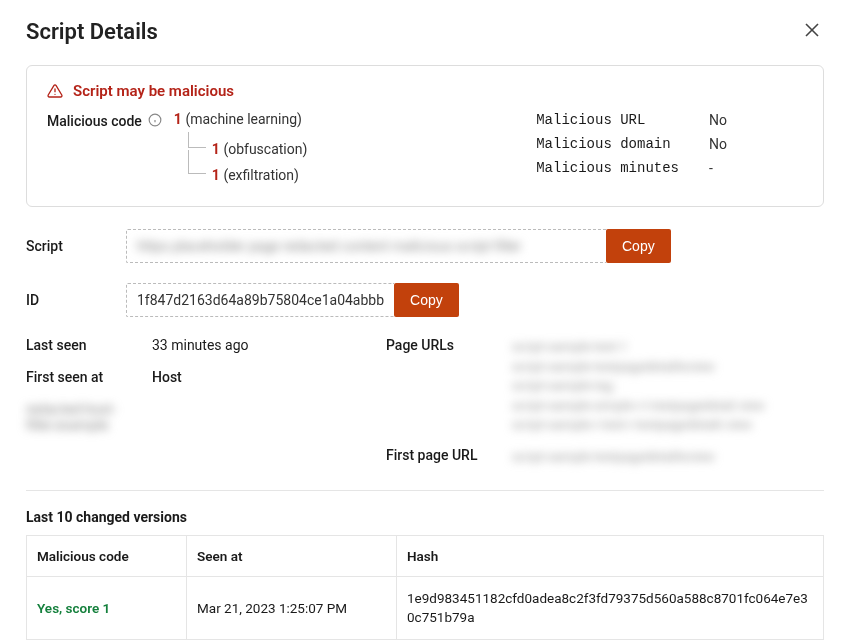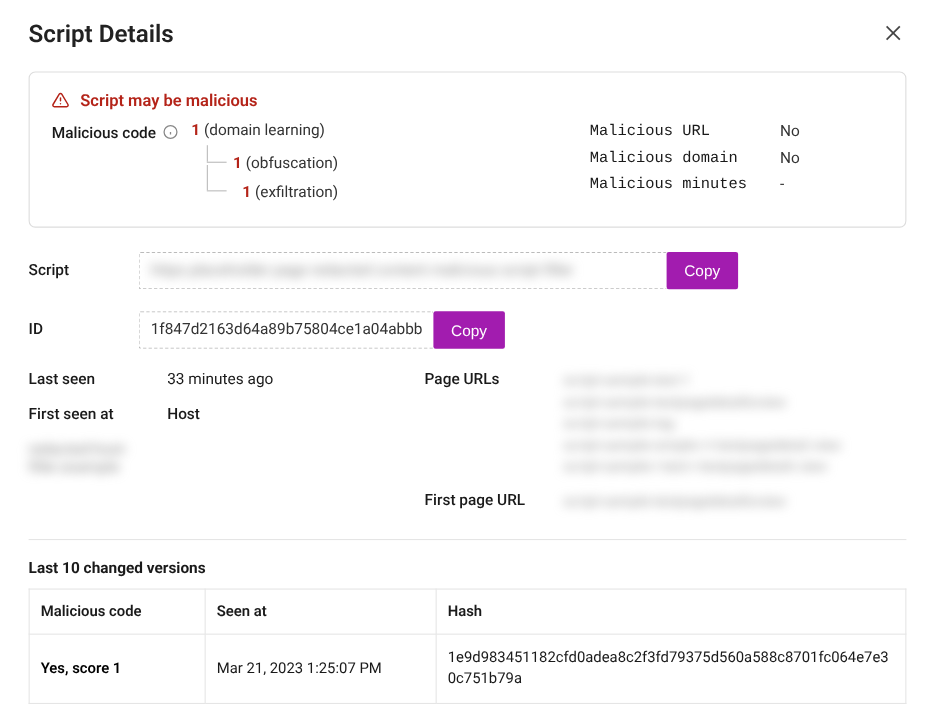--- a/index.html
+++ b/index.html
@@ -68,21 +68,20 @@
     justify-content: center;
   }
   .tree { font-size: 14px; line-height: 1; }
   .tree-root { margin-bottom: 8px; }
   .tree-child {
     margin-left: 14px;
     position: relative;
     padding-left: 24px;
     padding-top: 8px;
     padding-bottom: 4px;
-    text-align: right;
   }
   .tree-child::before {
     content: "";
     position: absolute;
     left: 0;
     top: -10px;
     bottom: 50%;
     width: 1px;
     background: #bbb;
   }
@@ -126,21 +125,21 @@
     padding: 8px 10px;
     font-size: 14px;
     color: #333;
     display: flex;
     align-items: center;
     min-width: 240px;
     border-radius: 2px 0 0 2px;
   }
   .copy-input.wide { min-width: 480px; }
   .copy-btn {
-    background: #a21caf;
+    background: #c2410c;
     color: #fff;
     border: none;
     padding: 0 16px;
     font-size: 14px;
     cursor: pointer;
     border-radius: 2px;
   }
   .blur {
     filter: blur(5px);
     color: #888;
@@ -196,21 +195,21 @@
   table.versions th, table.versions td {
     text-align: left;
     padding: 12px 10px;
     border: 1px solid #e5e5e5;
     vertical-align: middle;
   }
   table.versions th {
     font-weight: 600;
     background: #fff;
   }
-  .mal-yes { color: #000000; font-weight: 600; margin-top: 16px; }
+  .mal-yes { color: #15803d; font-weight: 600; margin-top: 16px; }
   .hash-cell { word-break: break-all; line-height: 1.4; }
 </style>
 </head>
 <body>
 
 <div class="header">
   <h1 class="title">Script Details</h1>
   <button class="close-btn">
     <svg width="16" height="16" viewBox="0 0 16 16" fill="none" stroke="#444" stroke-width="1.6">
         <line x1="2" y1="2" x2="14" y2="14"></line>
@@ -236,21 +235,21 @@
           <svg width="14" height="14" viewBox="0 0 24 24" fill="none" stroke="#888" stroke-width="2">
               <circle cx="12" cy="12" r="10"></circle>
               <line x1="12" y1="16" x2="12" y2="12"></line>
               <line x1="12" y1="8" x2="12.01" y2="8"></line>
             </svg>
         </span>
       </div>
       <div class="tree">
         <div class="tree-root">
           <span class="num">1</span>
-          <span class="lbl">(domain learning)</span>
+          <span class="lbl">(machine learning)</span>
         </div>
         <div class="tree-child first">
           <span class="num">1</span>
           <span class="lbl">(obfuscation)</span>
         </div>
         <div class="tree-child">
           <span class="num">1</span>
           <span class="lbl">(exfiltration)</span>
         </div>
       </div>

